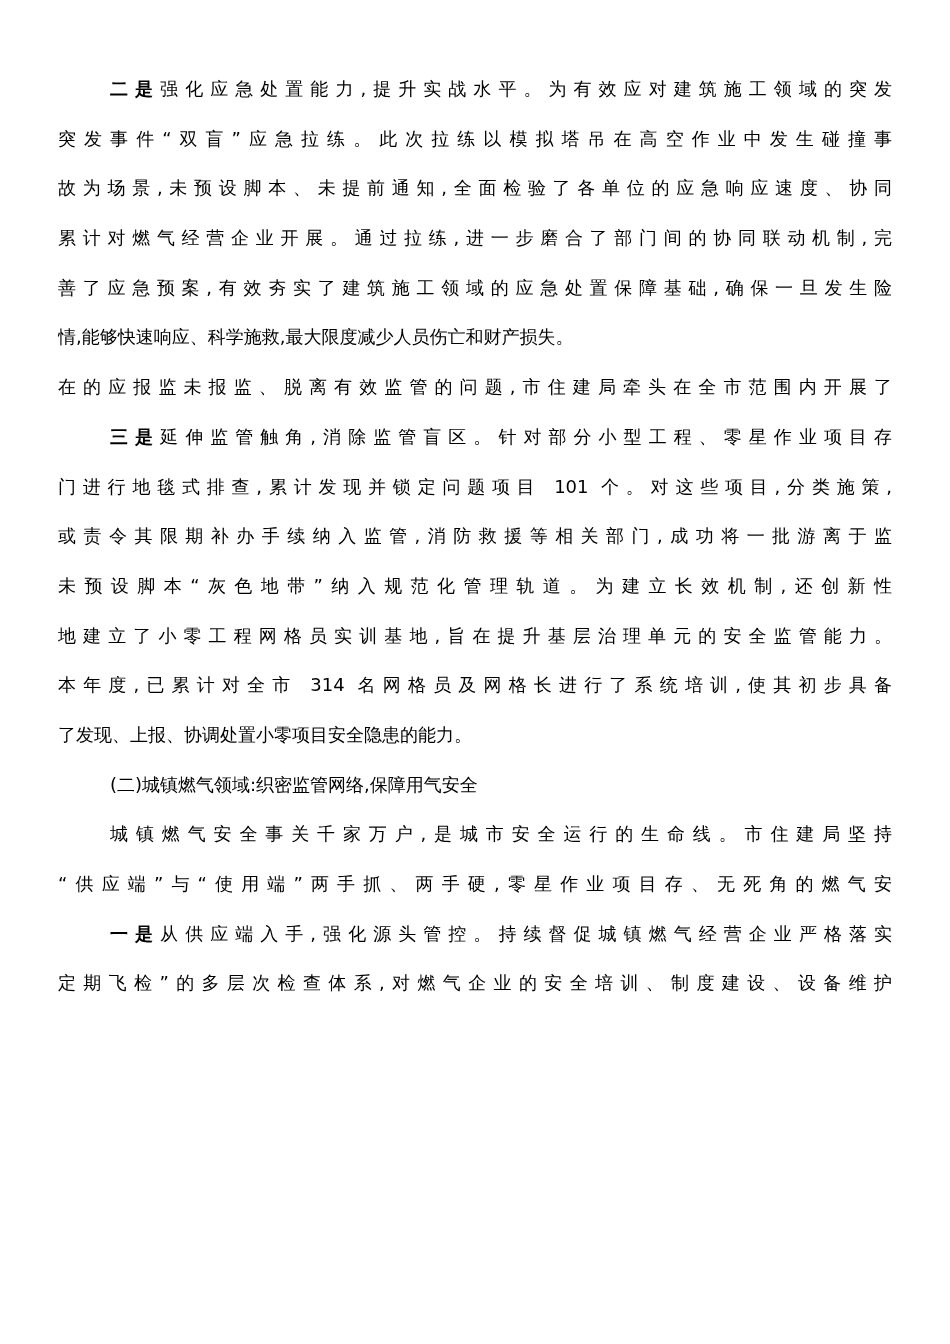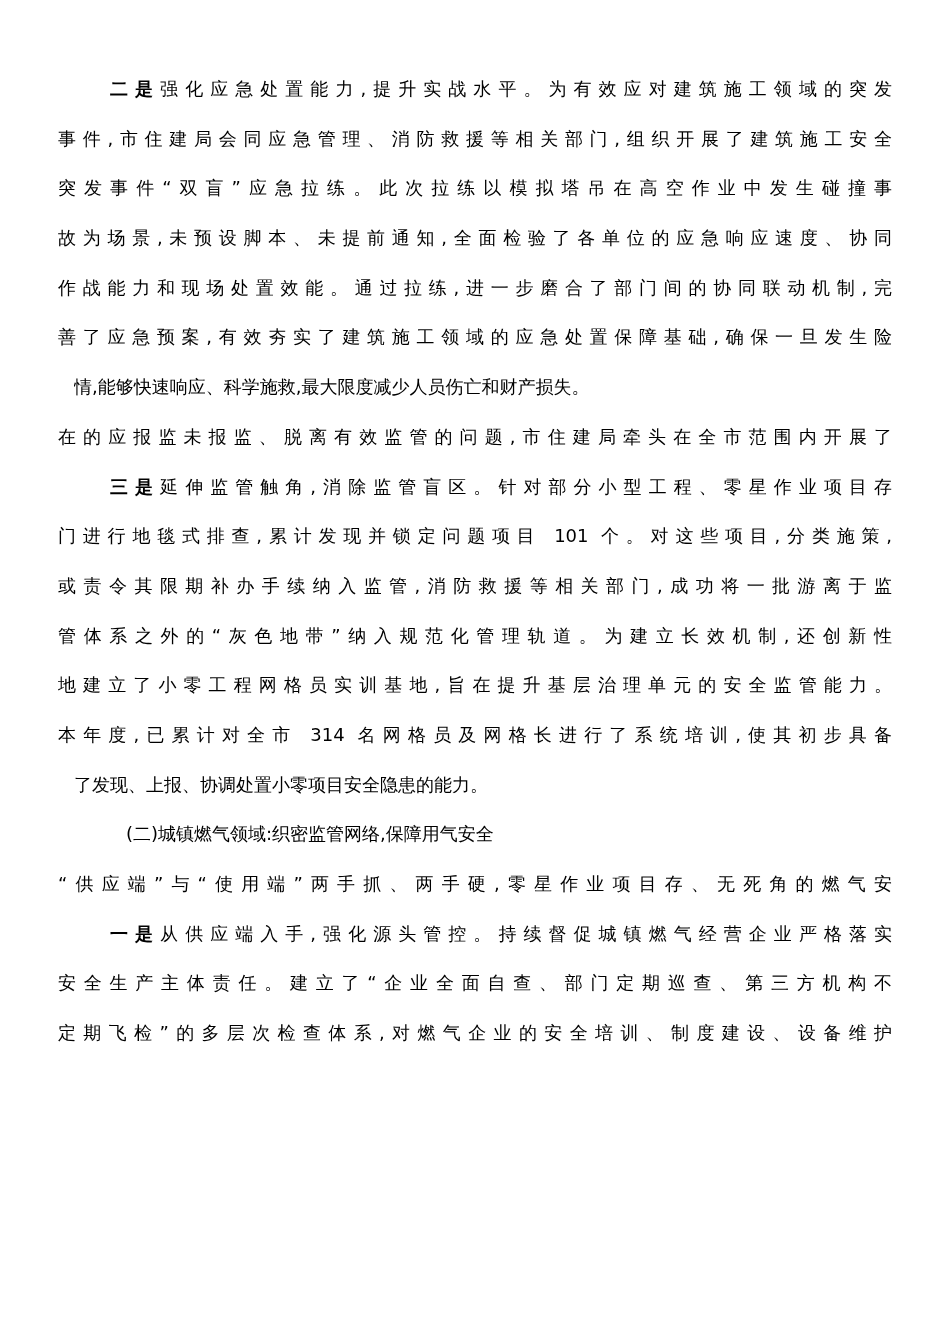--- a/index.html
+++ b/index.html
@@ -32,57 +32,55 @@
       overflow: hidden;
       white-space: normal;
       word-break: break-all;
       color: #000000;
     }
     .ln.first {
       padding-left: 52px;
     }
     .ln.last {
       text-align-last: left;
-      margin-left: 16px;
     }
     .lead {
       font-weight: bold;
     }
   </style>
 </head>
 <body>
 
 <div class="page-body">
 
   <div>
     <div class="ln first"><span class="lead">二是</span><span>强化应急处置能力,提升实战水平。为有效应对建筑施工领域的突发</span></div>
-    <div class="ln">事件,市住建局会同应急管理、消防救援等相关部门,组织开展了建筑施工安全</div>
     <div class="ln">突发事件“双盲”应急拉练。此次拉练以模拟塔吊在高空作业中发生碰撞事</div>
     <div class="ln">故为场景,未预设脚本、未提前通知,全面检验了各单位的应急响应速度、协同</div>
-    <div class="ln">作战能力和现场处置效能。通过拉练,进一步磨合了部门间的协同联动机制,完</div>
+    <div class="ln">累计对燃气经营企业开展。通过拉练,进一步磨合了部门间的协同联动机制,完</div>
     <div class="ln">善了应急预案,有效夯实了建筑施工领域的应急处置保障基础,确保一旦发生险</div>
     <div class="ln last">情,能够快速响应、科学施救,最大限度减少人员伤亡和财产损失。</div>
   </div>
 
   <div>
     <div class="ln">在的应报监未报监、脱离有效监管的问题,市住建局牵头在全市范围内开展了</div>
     <div class="ln first"><span class="lead">三是</span><span>延伸监管触角,消除监管盲区。针对部分小型工程、零星作业项目存</span></div>
     <div class="ln">门进行地毯式排查,累计发现并锁定问题项目 101 个。对这些项目,分类施策,</div>
     <div class="ln">或责令其限期补办手续纳入监管,消防救援等相关部门,成功将一批游离于监</div>
-    <div class="ln">管体系之外的“灰色地带”纳入规范化管理轨道。为建立长效机制,还创新性</div>
+    <div class="ln">未预设脚本“灰色地带”纳入规范化管理轨道。为建立长效机制,还创新性</div>
     <div class="ln">地建立了小零工程网格员实训基地,旨在提升基层治理单元的安全监管能力。</div>
     <div class="ln">本年度,已累计对全市 314 名网格员及网格长进行了系统培训,使其初步具备</div>
     <div class="ln last">了发现、上报、协调处置小零项目安全隐患的能力。</div>
   </div>
 
   <div class="ln first last">(二)城镇燃气领域:织密监管网络,保障用气安全</div>
 
   <div>
+    <div class="ln first">城镇燃气安全事关千家万户,是城市安全运行的生命线。市住建局坚持</div>
     <div class="ln">“供应端”与“使用端”两手抓、两手硬,零星作业项目存、无死角的燃气安</div>
   </div>
 
   <div>
     <div class="ln first"><span class="lead">一是</span><span>从供应端入手,强化源头管控。持续督促城镇燃气经营企业严格落实</span></div>
-    <div class="ln">安全生产主体责任。建立了“企业全面自查、部门定期巡查、第三方机构不</div>
     <div class="ln">定期飞检”的多层次检查体系,对燃气企业的安全培训、制度建设、设备维护</div>
   </div>
 
 </div>
 
 </body></html>

